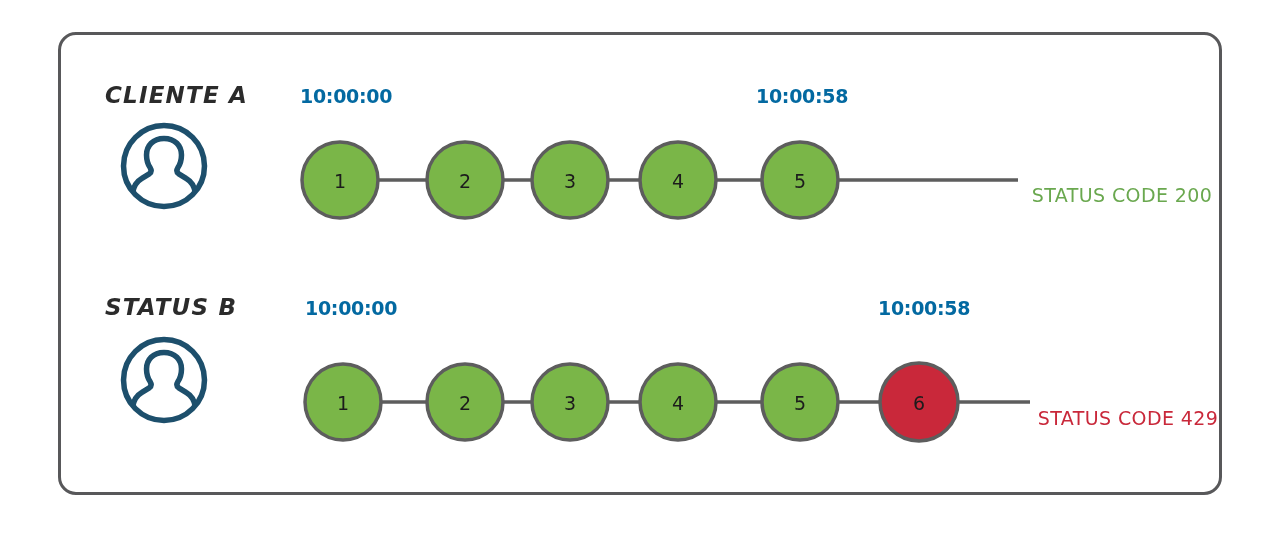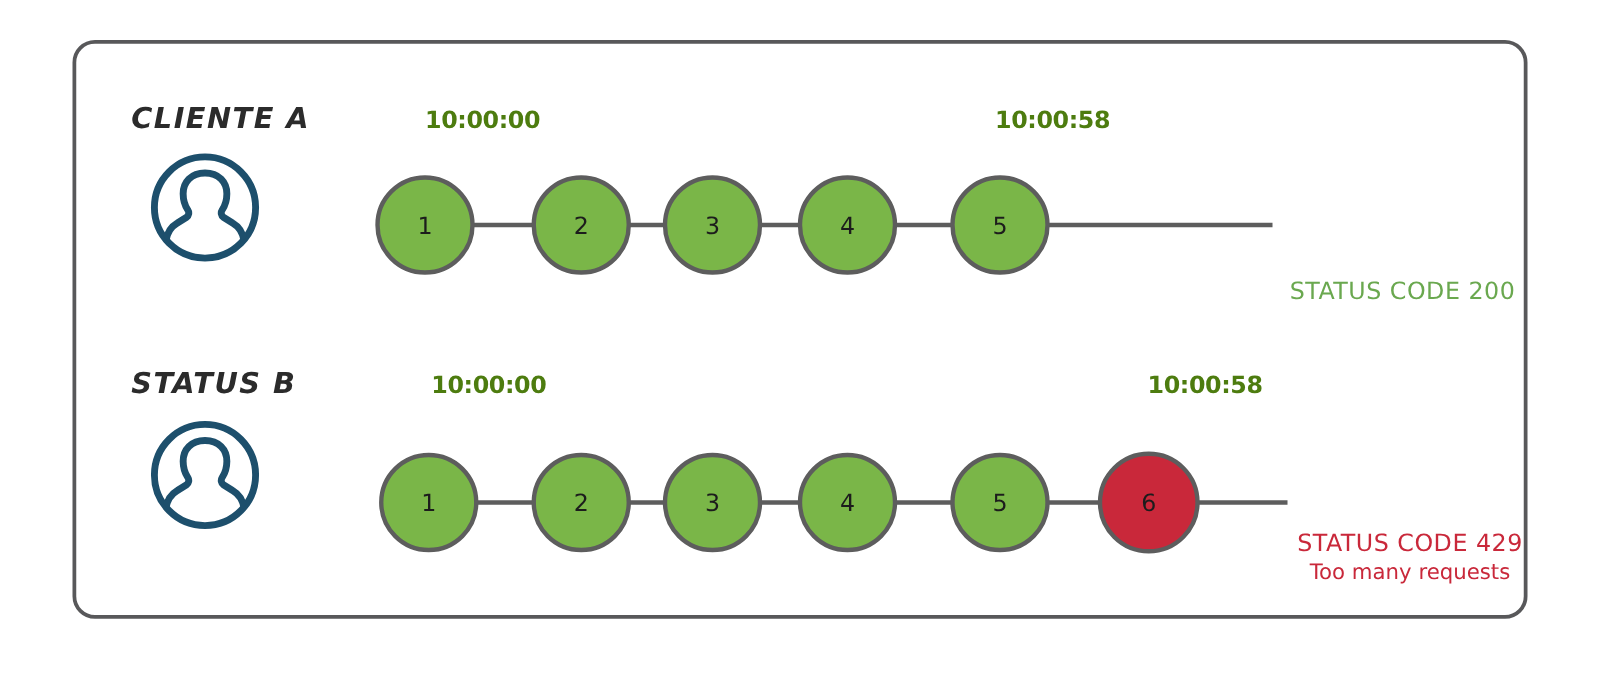--- a/index.html
+++ b/index.html
@@ -72,24 +72,23 @@
   .row-a .avatar { top: 60px; }
   .row-b .avatar { top: 62px; }
   .avatar svg { display: block; width: 92px; height: 92px; }
 
   
   .timestamp {
     position: absolute;
     font-family: "DejaVu Sans", sans-serif;
     font-size: 19px;
     font-weight: 700;
-    color: #4d7c0f;
+    color: #0369a1;
     white-space: nowrap;
     letter-spacing: -0.3px;
-    margin-left: 40px;
   }
 
   
   .chain {
     position: absolute;
     left: 0;
     top: 0;
     width: 1280px;
     height: 210px;
     pointer-events: none;
@@ -103,21 +102,20 @@
     text-anchor: middle;
     dominant-baseline: central;
   }
 
   
   .status {
     position: absolute;
     text-align: center;
     white-space: nowrap;
     font-family: "DejaVu Sans", sans-serif;
-    margin-top: 38px;
   }
   .status .line1 {
     font-size: 19px;
     font-weight: 400;
     letter-spacing: 0.4px;
     display: block;
   }
   .status .line2 {
     font-size: 17px;
     font-weight: 400;
@@ -127,21 +125,21 @@
   .status-ok   { color: #6aa84f; }
   .status-err  { color: #c9283a; }
 
   .status-a {
     left: 1022px;
     top: 124px;
     width: 200px;
   }
   .status-b {
     left: 1028px;
-    top: 114px;
+    top: 135px;
     width: 200px;
     text-align: center;
   }
 </style>
 </head>
 <body>
 
 <div id="canvas">
 
   <div class="frame"></div>
@@ -289,17 +287,16 @@
         </g>
         <g>
           <circle cx="919" cy="130" r="39" fill="#c9283a" stroke="#5d5d5d" stroke-width="3.5"></circle>
           <text class="node-num" x="919" y="131">6</text>
         </g>
       </svg>
     </div>
 
     <div class="status status-err status-b">
       <span class="line1">STATUS CODE 429</span>
-      <span class="line2">Too many requests</span>
     </div>
   </div>
 
 </div>
 
 </body></html>

